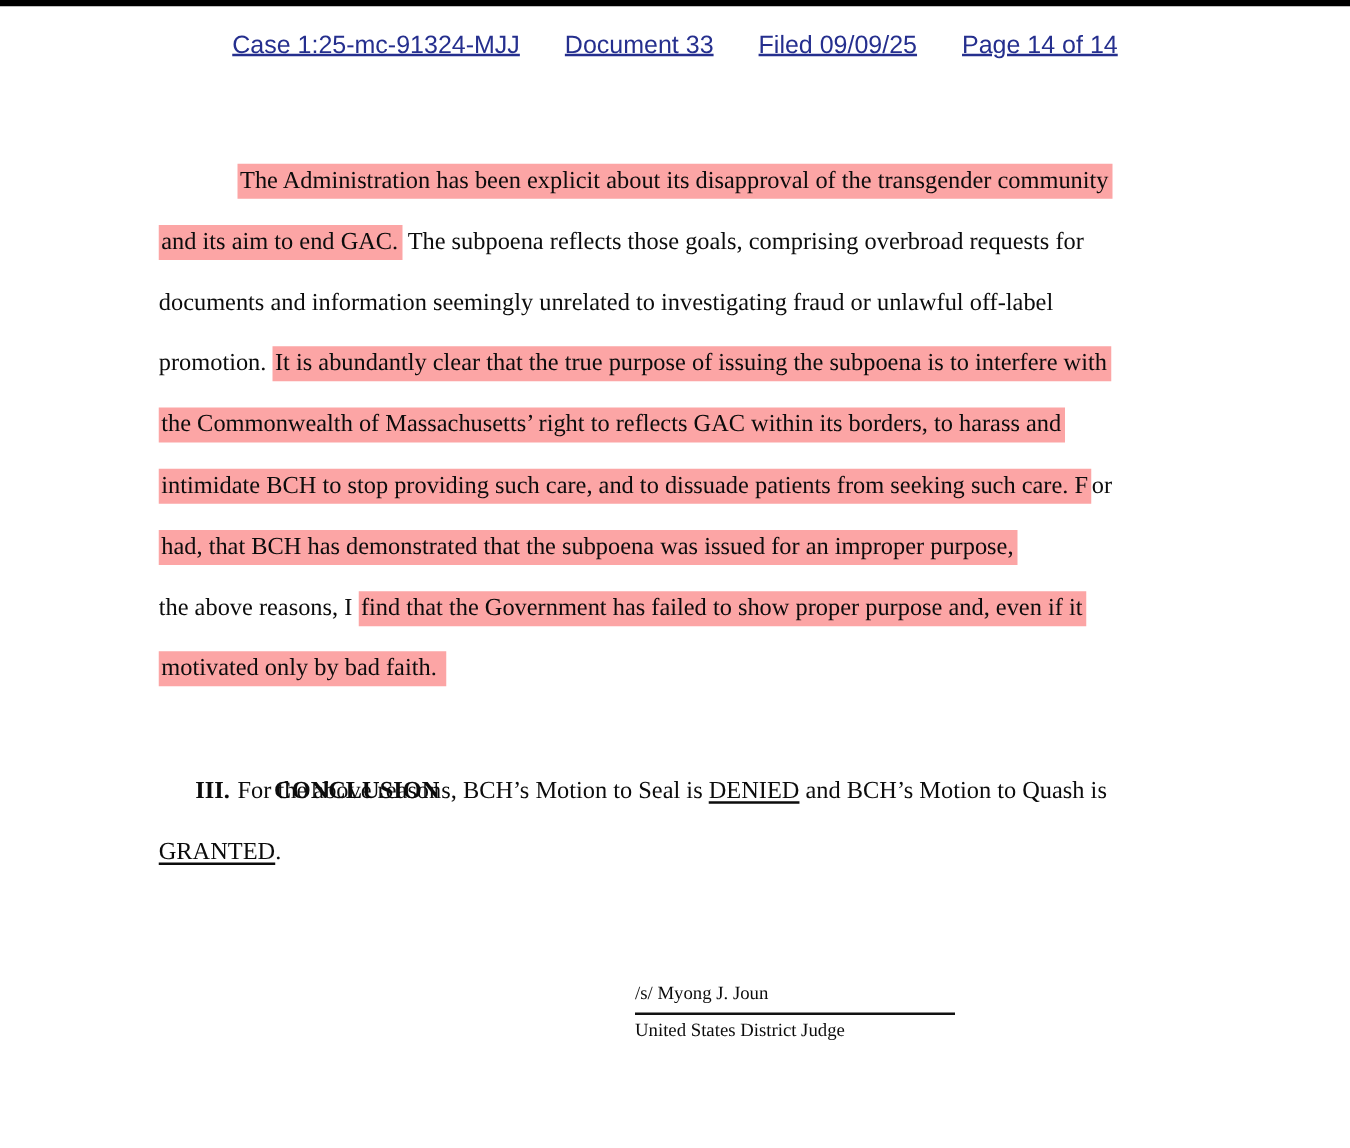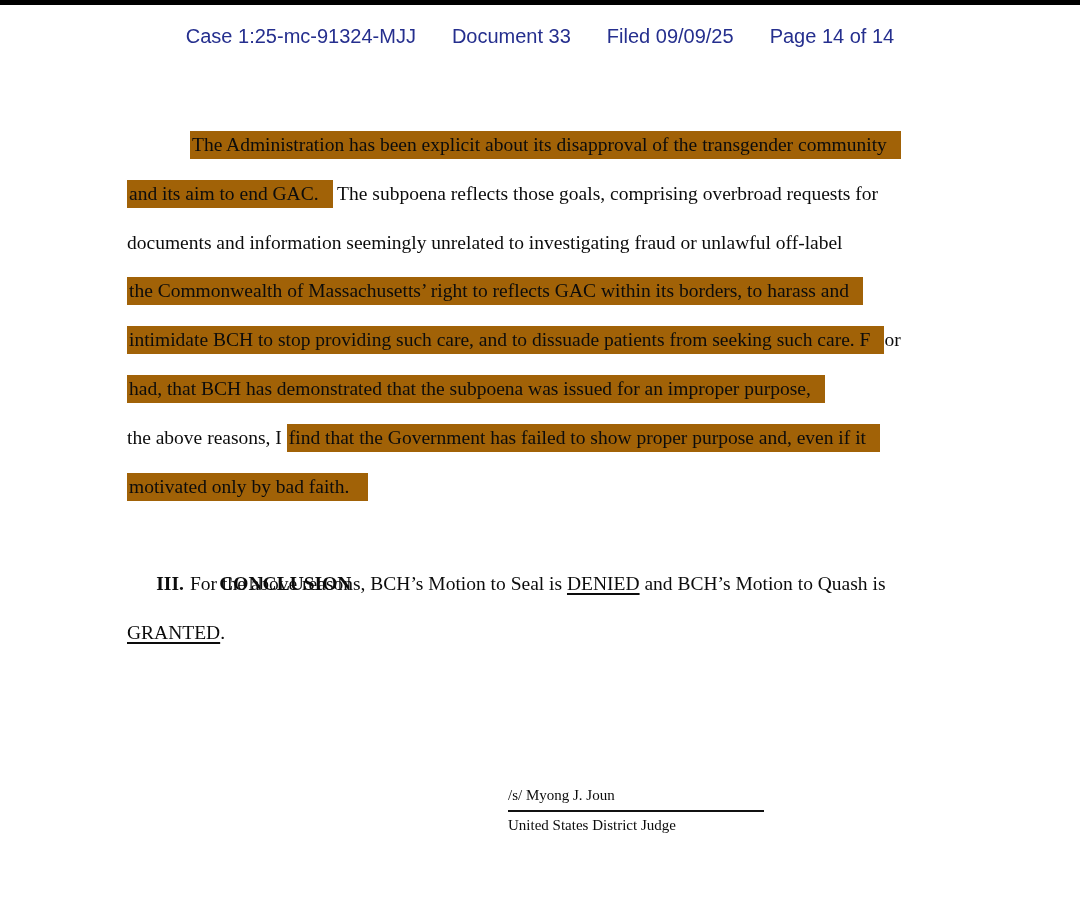--- a/index.html
+++ b/index.html
@@ -16,33 +16,34 @@
     position:absolute; top:0; left:0; right:0; height:5px;
     background:#000000;
   }
   .stamp {
     position:absolute; top:25px; left:0; right:0;
     display:flex; justify-content:center; gap:36px;
     font-family:"Liberation Sans", sans-serif;
     font-size:20px; font-weight:400;
     color:#252f8e;
     white-space:pre;
+    text-decoration:underline;
   }
   .doc {
     position:absolute; top:121px; left:127px; width:826px;
     font-size:19.5px;
   }
   .line {
     height:48.8px; line-height:48.8px;
     white-space:pre;
   }
   .line.indent { padding-left:63px; }
   .highlight {
-    background:#a16207;
-    padding:3px 14px 4px 2px;
+    background:#fca5a5;
+    padding:3px 3px 4px 2px;
   }
   .underline {
     text-decoration:underline;
     text-underline-offset:3px;
     text-decoration-thickness:1.5px;
   }
   .heading { font-weight:bold; }
   .heading .num { display:inline-block; width:63px; }
   .spacer { height:22px; }
   .sig-block {
@@ -68,20 +69,21 @@
     <span>Filed 09/09/25</span>
     <span>Page 14 of 14</span>
   </div>
 
   <div class="doc">
 
     <div>
         <div class="line indent"><span class="highlight">The Administration has been explicit about its disapproval of the transgender community</span></div>
         <div class="line"><span class="highlight">and its aim to end GAC.</span><span> The subpoena reflects those goals, comprising overbroad requests for</span></div>
         <div class="line"><span>documents and information seemingly unrelated to investigating fraud or unlawful off-label</span></div>
+        <div class="line"><span>promotion. </span><span class="highlight">It is abundantly clear that the true purpose of issuing the subpoena is to interfere with</span></div>
         <div class="line"><span class="highlight">the Commonwealth of Massachusetts’ right to reflects GAC within its borders, to harass and</span></div>
         <div class="line"><span class="highlight">intimidate BCH to stop providing such care, and to dissuade patients from seeking such care. F</span><span>or</span></div>
         <div class="line"><span class="highlight">had, that BCH has demonstrated that the subpoena was issued for an improper purpose,</span></div>
         <div class="line"><span>the above reasons, I </span><span class="highlight">find that the Government has failed to show proper purpose and, even if it</span></div>
         <div class="line"><span class="highlight">motivated only by bad faith. </span></div>
       </div>
 
     <div class="line heading">
       <span class="num">III.</span><span>CONCLUSION</span>
     </div>

